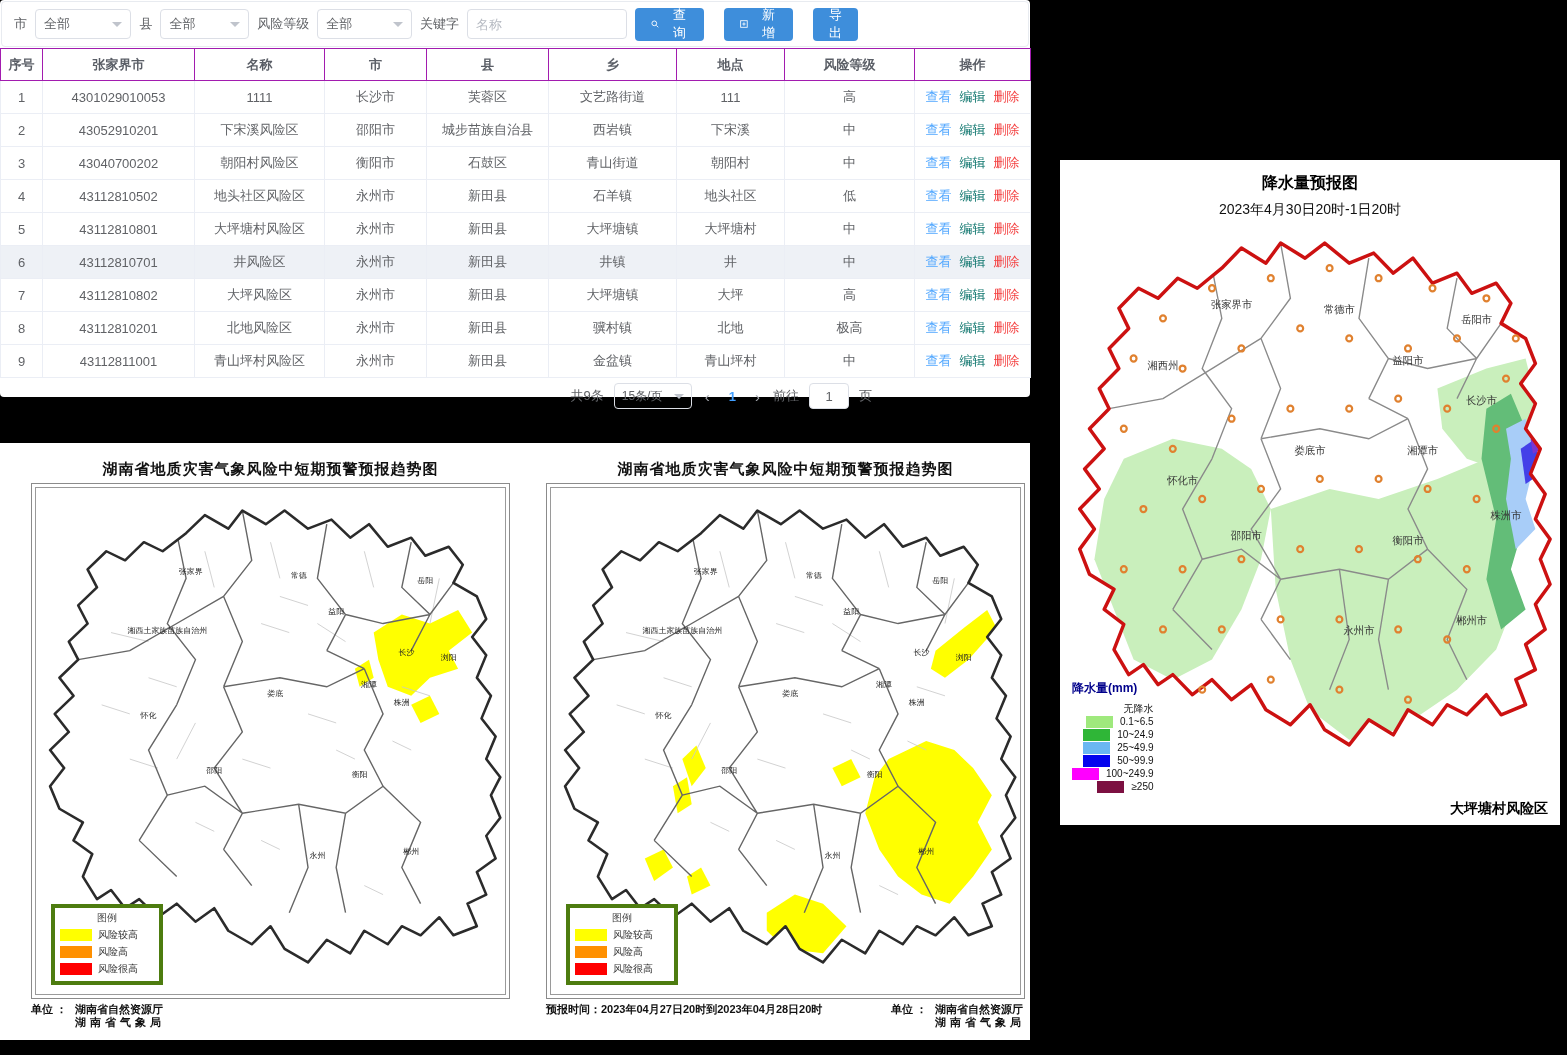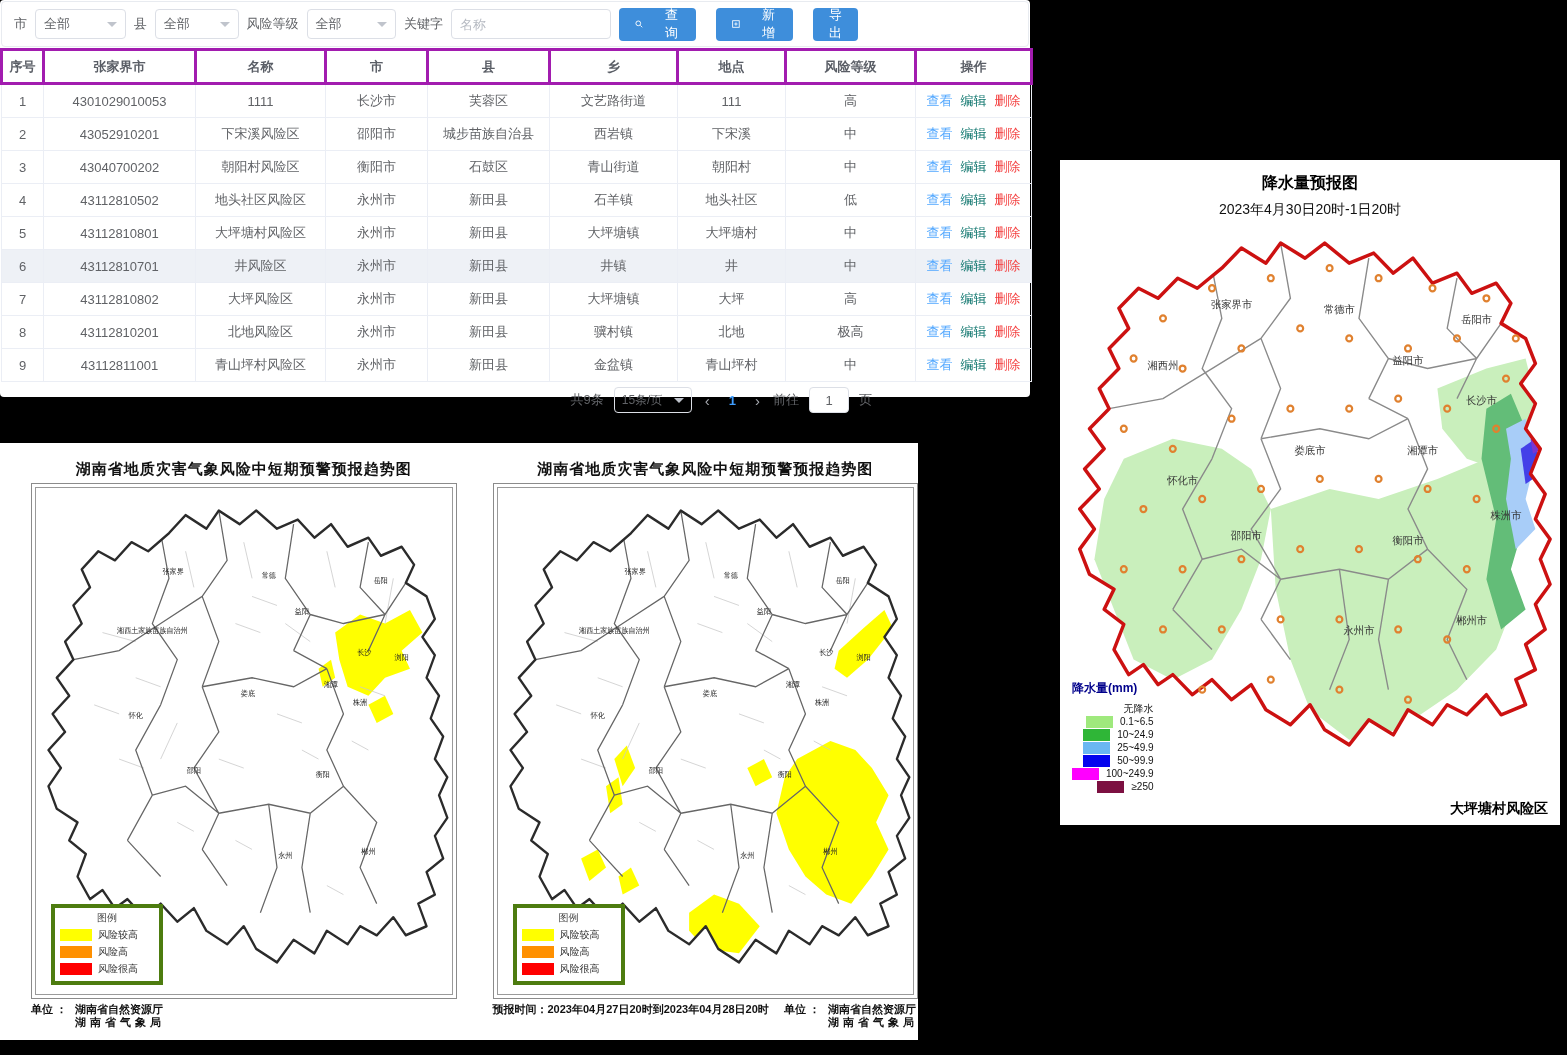--- a/index.html
+++ b/index.html
@@ -16,45 +16,45 @@
        border:1px solid #dcdfe6;border-radius:4px;padding:0 8px;color:#606266;
        font-size:13px;background:#fff;cursor:pointer;box-sizing:border-box;}
   .sel-city{width:120px;}.sel-county{width:110px;}.sel-risk{width:118px;}
   .caret{width:0;height:0;border-left:5px solid transparent;border-right:5px solid transparent;
          border-top:5px solid #c0c4cc;margin-left:6px;}
   .kw-input{width:160px;height:30px;border:1px solid #dcdfe6;border-radius:4px;
             padding:0 8px;font-size:13px;color:#606266;box-sizing:border-box;outline:none;}
   .kw-input::placeholder{color:#b6bac2;}
   .btn-group{margin-left:auto;display:flex;gap:20px;margin-right:158px;}
   .btn{background:#3e8edb;color:#fff;font-size:13px;height:33px;padding:0 16px;border:none;
-       border-radius:4px;display:inline-flex;align-items:center;gap:20px;cursor:pointer;
+       border-radius:4px;display:inline-flex;align-items:center;gap:12px;cursor:pointer;
        font-family:inherit;}
   .btn svg{display:block;}
 
   table.risk{width:100%;border-collapse:collapse;font-size:13px;color:#606266;table-layout:fixed;}
-  .risk th{font-weight:bold;color:#5a5e66;height:29px;border:3px solid #a21caf;
+  .risk th{font-weight:bold;color:#5a5e66;height:29px;border:1px solid #a21caf;
            text-align:center;background:#fff;}
   .risk td{height:30px;border:1px solid #ebeef5;text-align:center;overflow:hidden;
            white-space:nowrap;}
   .risk tbody tr:nth-child(6){background:#eef1f6;}
   .risk a{margin:0 4px;cursor:pointer;text-decoration:none;}
   a.op-view{color:#53a8ff;} a.op-edit{color:#0f766e;} a.op-delete{color:#f43f3f;}
 
   .pagination{display:flex;align-items:center;justify-content:flex-end;height:36px;
               padding-right:158px;gap:10px;font-size:13px;color:#606266;}
   .page-size{width:78px;height:26px;border:1px solid #dcdfe6;border-radius:4px;display:flex;
              align-items:center;justify-content:space-between;padding:0 7px;cursor:pointer;
              color:#606266;font-size:12px;box-sizing:border-box;}
   .pg-arrow{color:#a8abb2;cursor:pointer;font-size:15px;padding:0 3px;}
   .pg-current{color:#409eff;font-weight:bold;padding:0 6px;cursor:pointer;}
   .jump-input{width:40px;height:26px;border:1px solid #dcdfe6;border-radius:4px;
               text-align:center;font-size:13px;color:#606266;box-sizing:border-box;outline:none;}
 
   
-  .maps-section{left:0;top:443px;width:918px;height:597px;display:flex;gap:36px;
+  .maps-section{left:0;top:443px;width:1030px;height:597px;display:flex;gap:36px;
                 padding:17px 0 16px 31px;box-sizing:border-box;}
   figure.trend{width:479px;margin:0;position:relative;}
   .tm-title{text-align:center;font-weight:bold;font-size:15px;color:#111;margin-bottom:4px;
             letter-spacing:1px;}
   .tm-box{border:1px solid #8b8b8b;padding:3px;height:516px;box-sizing:border-box;}
   .tm-inner{border:1px solid #9a9a9a;height:100%;position:relative;box-sizing:border-box;
             background:#fff;}
   svg.mapfill{position:absolute;left:0;top:0;width:100%;height:100%;}
   .tm-legend{position:absolute;left:15px;bottom:9px;width:94px;background:#fff;
              border:4px solid #4d7c0f;padding:3px 5px 5px;font-size:10px;color:#333;}

